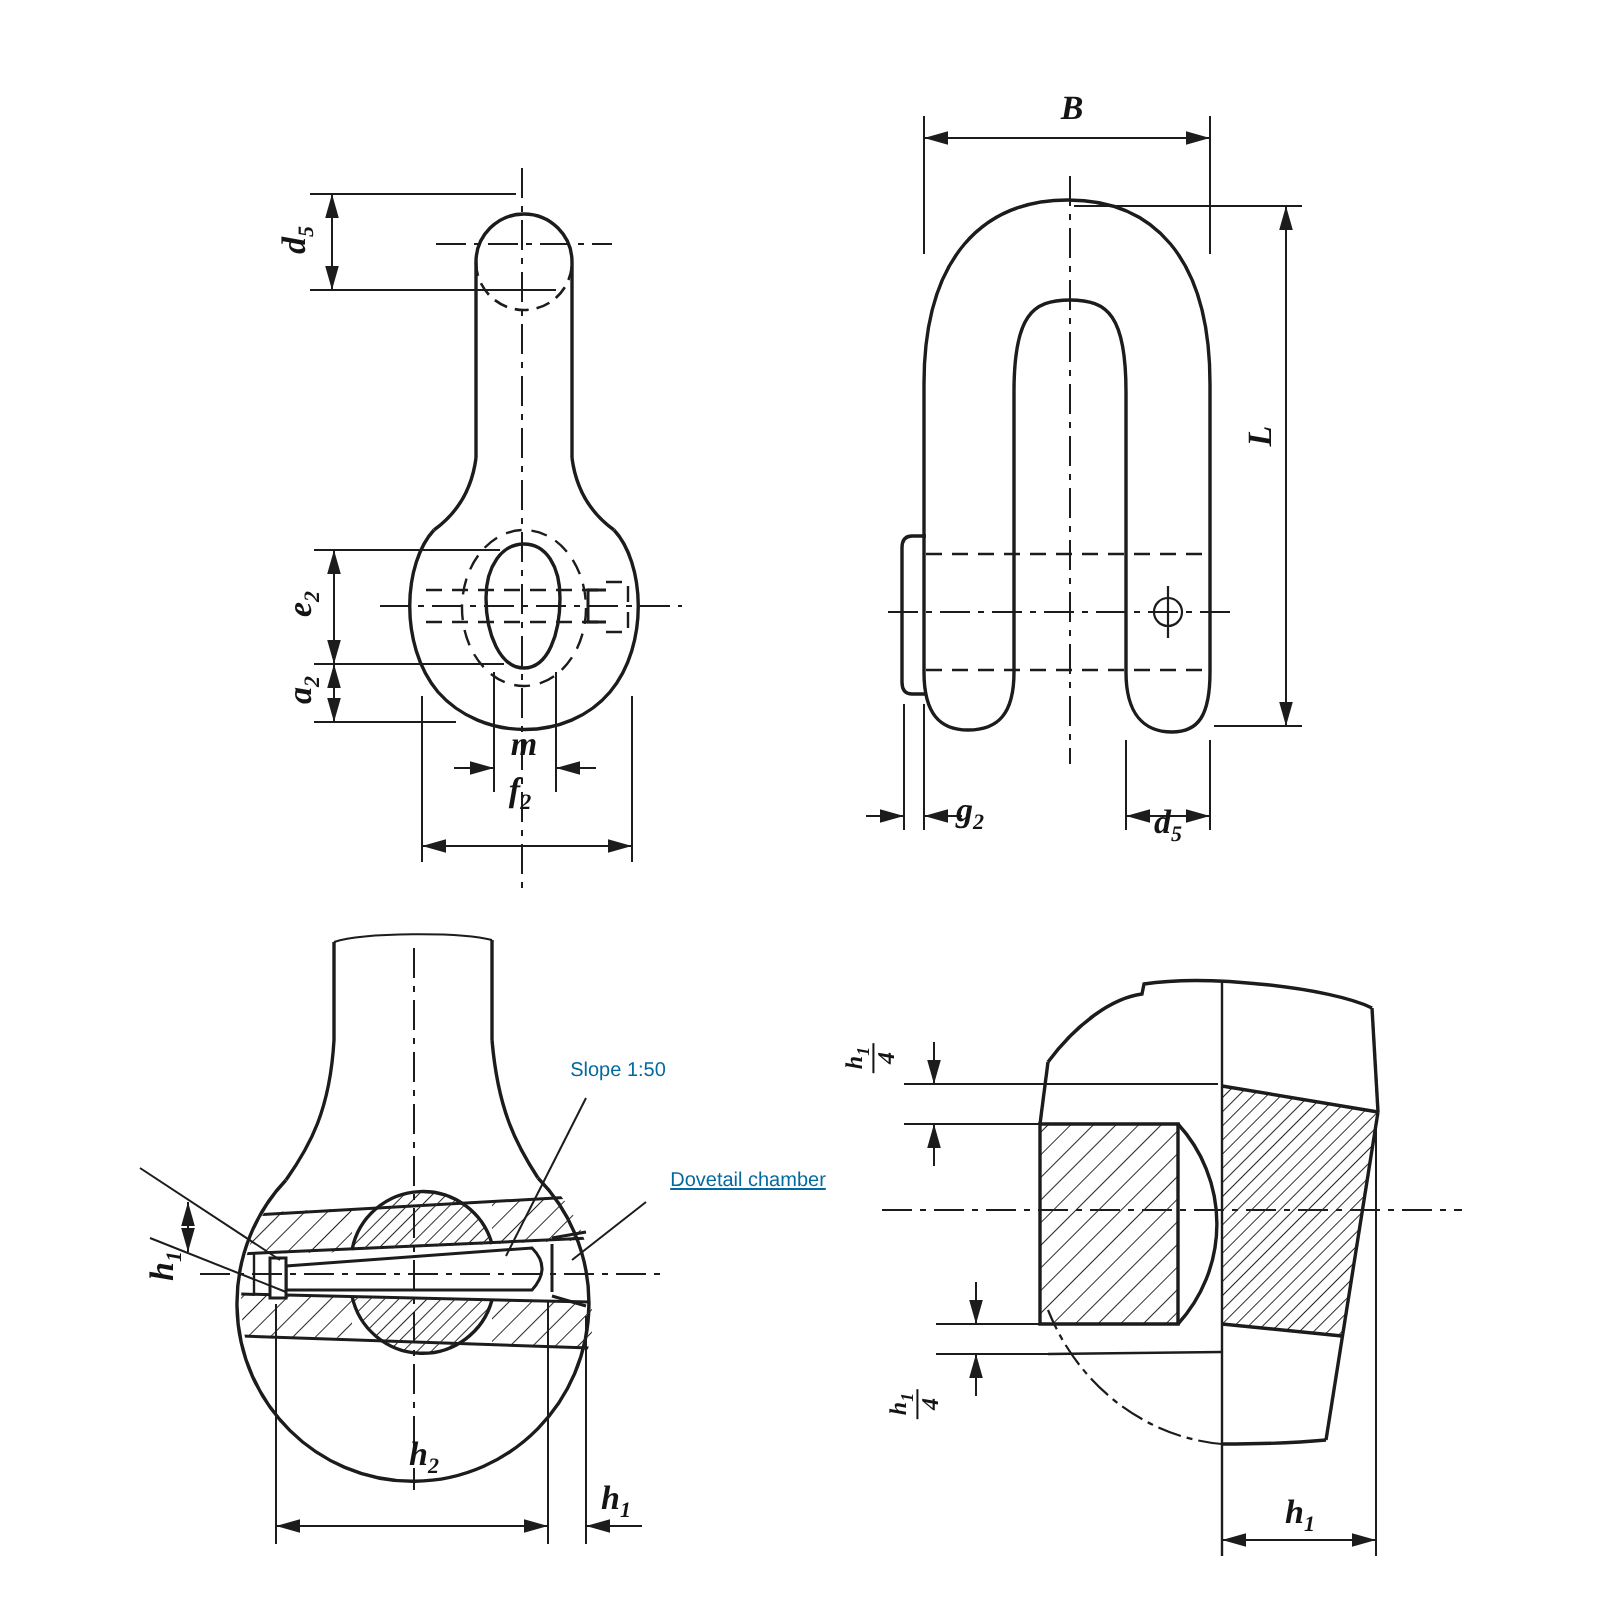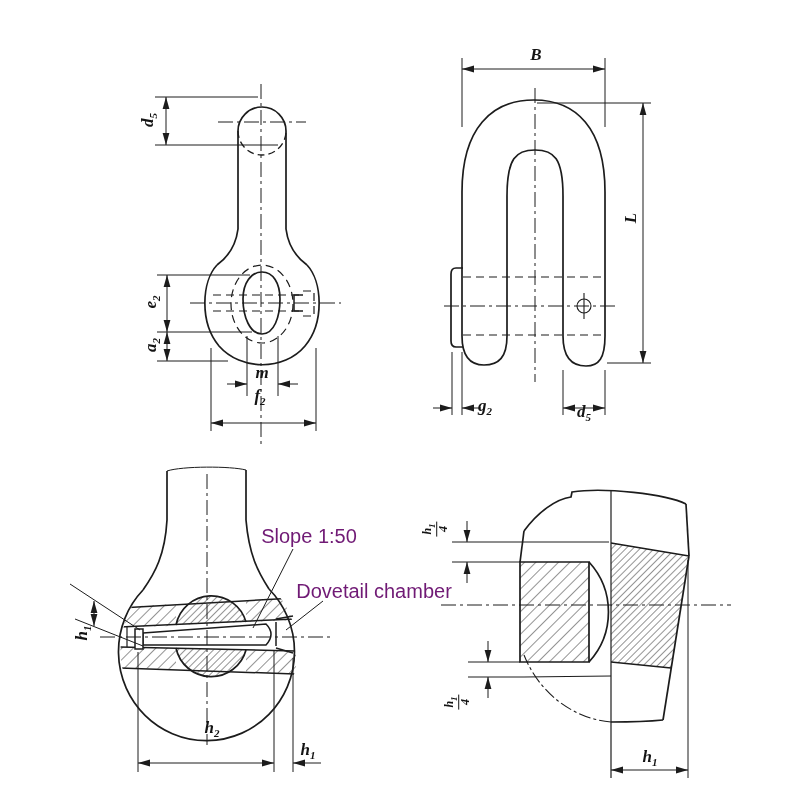--- a/index.html
+++ b/index.html
@@ -6,21 +6,21 @@
   .canvas{position:relative;width:800px;height:800px;background:#ffffff;overflow:hidden;
           font-family:"Liberation Sans",sans-serif;}
   .canvas svg{position:absolute;left:0;top:0;}
   
   .dim{position:absolute;transform:translate(-50%,-50%);
        font-family:"Liberation Serif",serif;font-style:italic;font-weight:700;
        font-size:17px;color:#141414;white-space:nowrap;line-height:1;}
   .dim sub{font-size:11px;line-height:1;}
   .rot{transform:translate(-50%,-50%) rotate(-90deg);}
   
-  .note{position:absolute;transform:translate(-50%,-50%);font-size:20px;color:#701a75;
+  .note{position:absolute;transform:translate(-50%,-50%);font-size:10px;color:#0369a1;
         white-space:nowrap;line-height:1;}
   
   .frac{position:absolute;transform:translate(-50%,-50%) rotate(-90deg);
         display:flex;flex-direction:column;align-items:center;
         font-family:"Liberation Serif",serif;font-style:italic;font-weight:700;
         font-size:12px;line-height:1.1;color:#141414;}
   .frac .num{border-bottom:1.3px solid #141414;padding:0 2px;}
   .frac sub{font-size:9px;line-height:1;}
 </style>
 </head>
@@ -233,21 +233,21 @@
   <span class="dim" style="left:262px;top:374px;"><span>m</span><sub></sub></span>
   <span class="dim" style="left:260px;top:397px;"><span>f</span><sub>2</sub></span>
 
   <span class="dim" style="left:536px;top:56px;"><span>B</span><sub></sub></span>
   <span class="dim rot" style="left:632px;top:218px;"><span>L</span><sub></sub></span>
   <span class="dim" style="left:485px;top:407px;"><span>g</span><sub>2</sub></span>
   <span class="dim" style="left:584px;top:395px;margin-top:18px;"><span>d</span><sub>5</sub></span>
 
   <span class="dim rot" style="left:83px;top:633px;"><span>h</span><sub>1</sub></span>
   <span class="note" style="left:309px;top:536px;">Slope 1:50</span>
-  <span class="note" style="left:374px;top:591px;">Dovetail chamber</span>
+  <span class="note" style="left:374px;top:591px;text-decoration:underline;">Dovetail chamber</span>
   <span class="dim" style="left:212px;top:729px;"><span>h</span><sub>2</sub></span>
   <span class="dim" style="left:308px;top:751px;"><span>h</span><sub>1</sub></span>
 
   <span class="frac" style="left:436px;top:529px;">
     <span class="num"><span>h</span><sub>1</sub></span>
     <span class="den">4</span>
   </span>
   <span class="frac" style="left:458px;top:702px;">
     <span class="num"><span>h</span><sub>1</sub></span>
     <span class="den">4</span>

